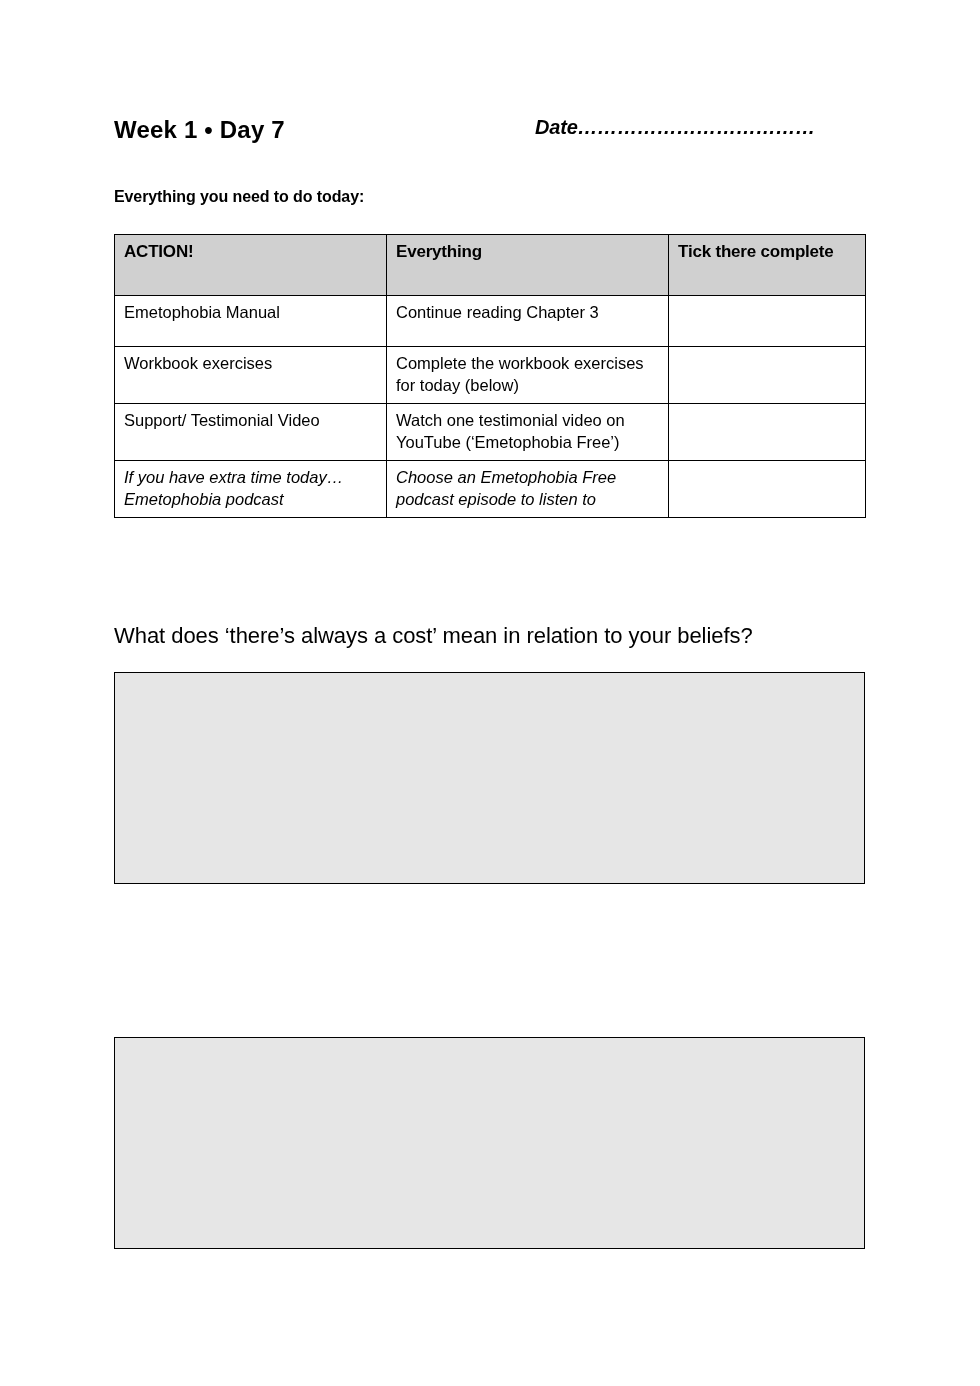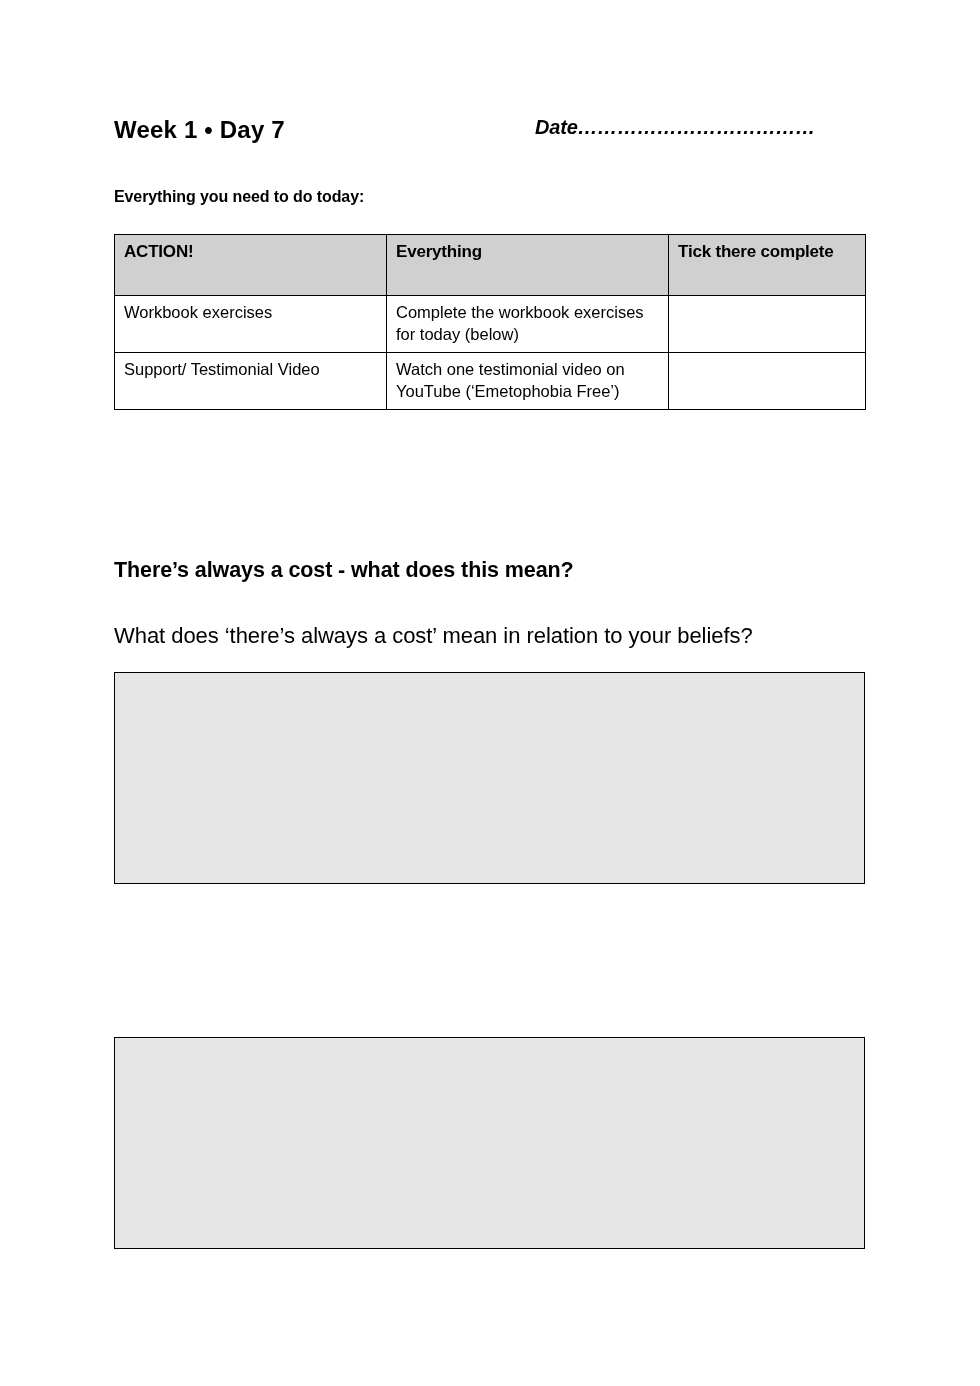--- a/index.html
+++ b/index.html
@@ -143,33 +143,42 @@
         <col class="c3">
     </colgroup>
     <thead>
       <tr>
         <th>ACTION!</th>
         <th>Everything</th>
         <th>Tick there complete</th>
       </tr>
     </thead>
     <tbody>
+      <tr class="r-tall">
+        <td>Emetophobia Manual</td>
+        <td>Continue reading Chapter 3</td>
+        <td class="tick-cell"></td>
+      </tr>
       <tr>
         <td>Workbook exercises</td>
         <td>Complete the workbook exercises for today (below)</td>
         <td class="tick-cell"></td>
       </tr>
       <tr>
         <td>Support/ Testimonial Video</td>
         <td>Watch one testimonial video on YouTube (‘Emetophobia Free’)</td>
         <td class="tick-cell"></td>
       </tr>
+      <tr class="italic-row">
+        <td>If you have extra time today… Emetophobia podcast</td>
+        <td>Choose an Emetophobia Free podcast episode to listen to</td>
+        <td class="tick-cell"></td>
+      </tr>
     </tbody>
   </table>
 
-  <div class="section-heading" id="heading-cost">There’s always a cost - what does this mean?</div>
 
   <div class="question" id="question-1">What does ‘there’s always a cost’ mean in relation to your beliefs?</div>
   <div class="answer-box" id="answer-box-1"></div>
 
   <div class="answer-box" id="answer-box-2"></div>
 
 </div>
 
 </body></html>

